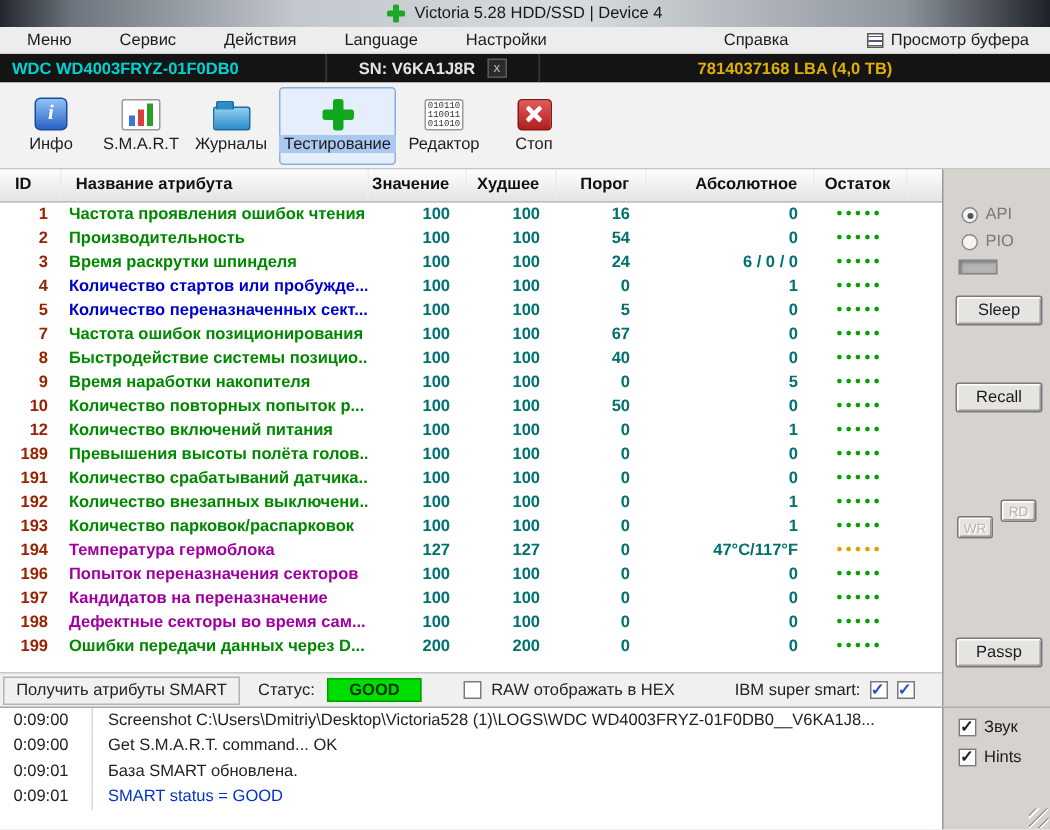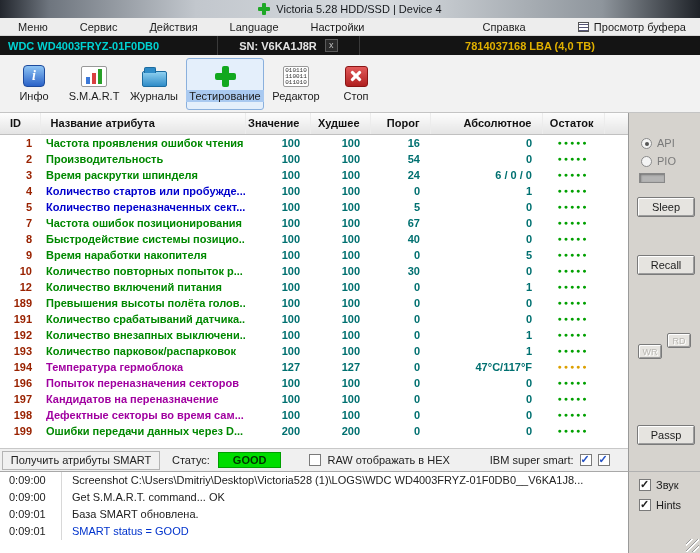--- a/index.html
+++ b/index.html
@@ -314,21 +314,21 @@
           <td class="c-num">0</td>
           <td class="c-num ac-teal">5</td>
           <td class="c-dots dc-green">●●●●●</td>
           <td></td>
         </tr>
         <tr>
           <td class="c-id">10</td>
           <td class="c-name nc-green">Количество повторных попыток р...</td>
           <td class="c-num">100</td>
           <td class="c-num">100</td>
-          <td class="c-num">30</td>
+          <td class="c-num">50</td>
           <td class="c-num ac-teal">0</td>
           <td class="c-dots dc-green">●●●●●</td>
           <td></td>
         </tr>
         <tr>
           <td class="c-id">12</td>
           <td class="c-name nc-green">Количество включений питания</td>
           <td class="c-num">100</td>
           <td class="c-num">100</td>
           <td class="c-num">0</td>

